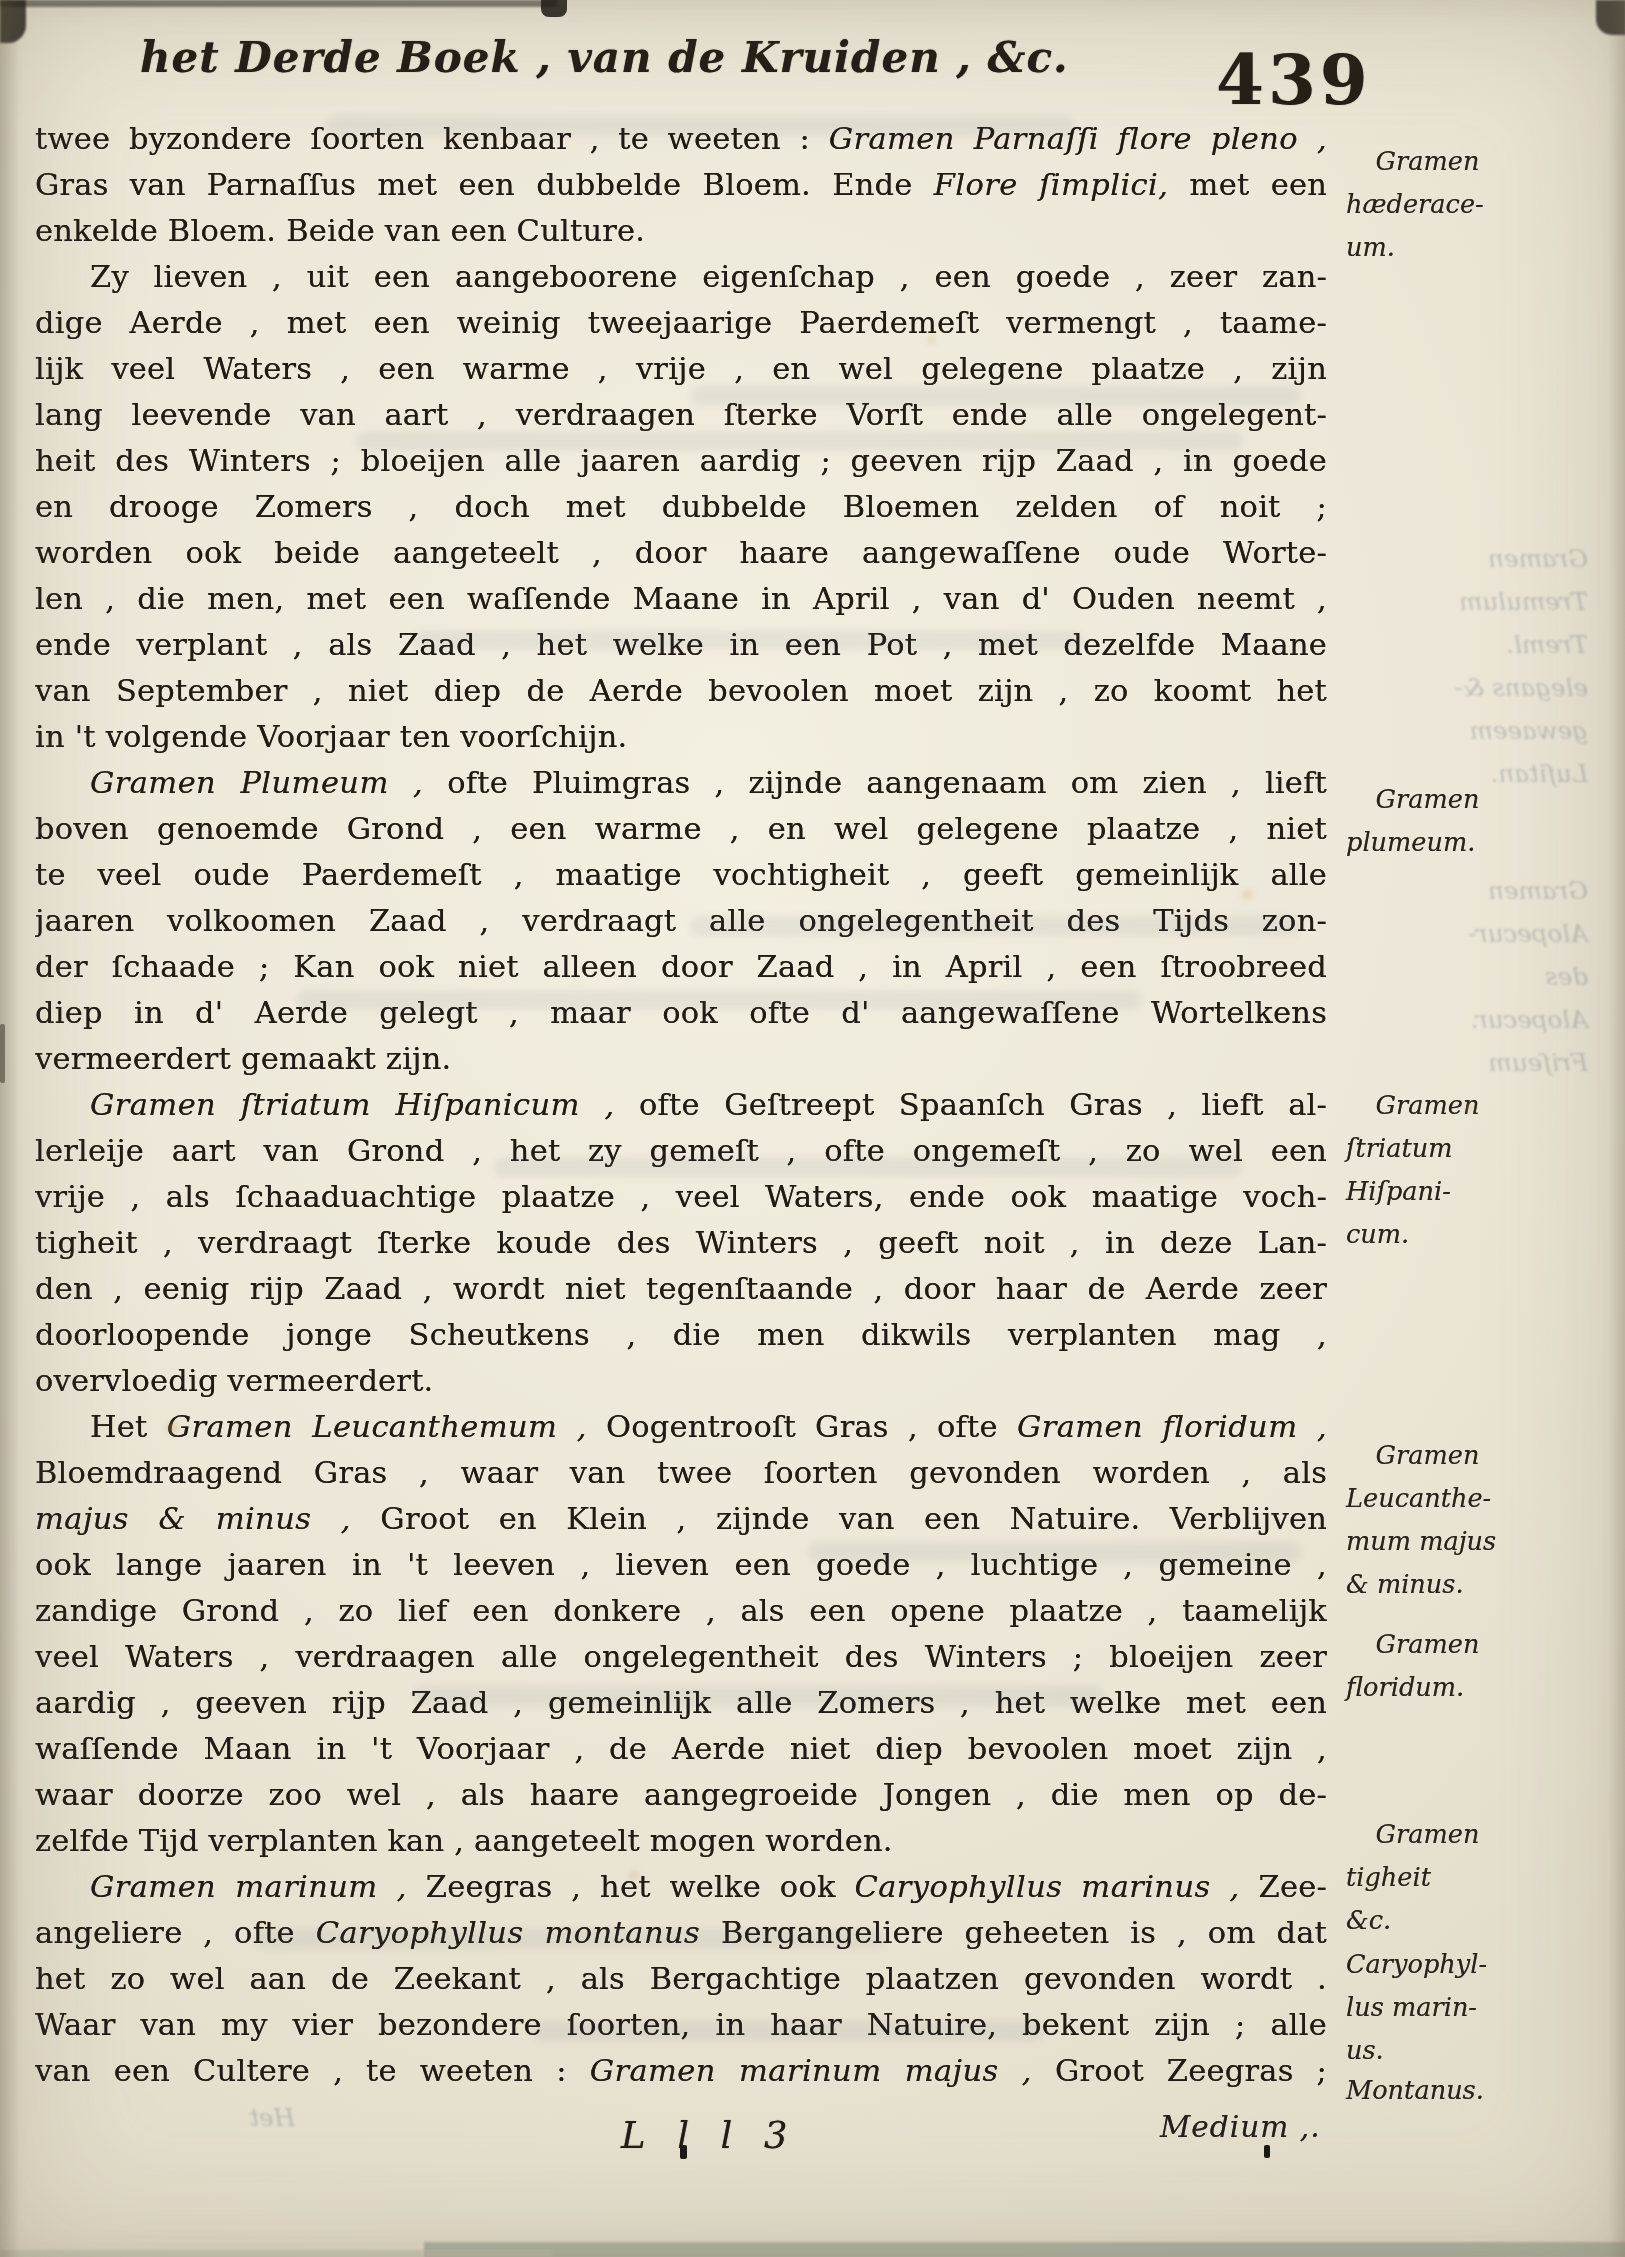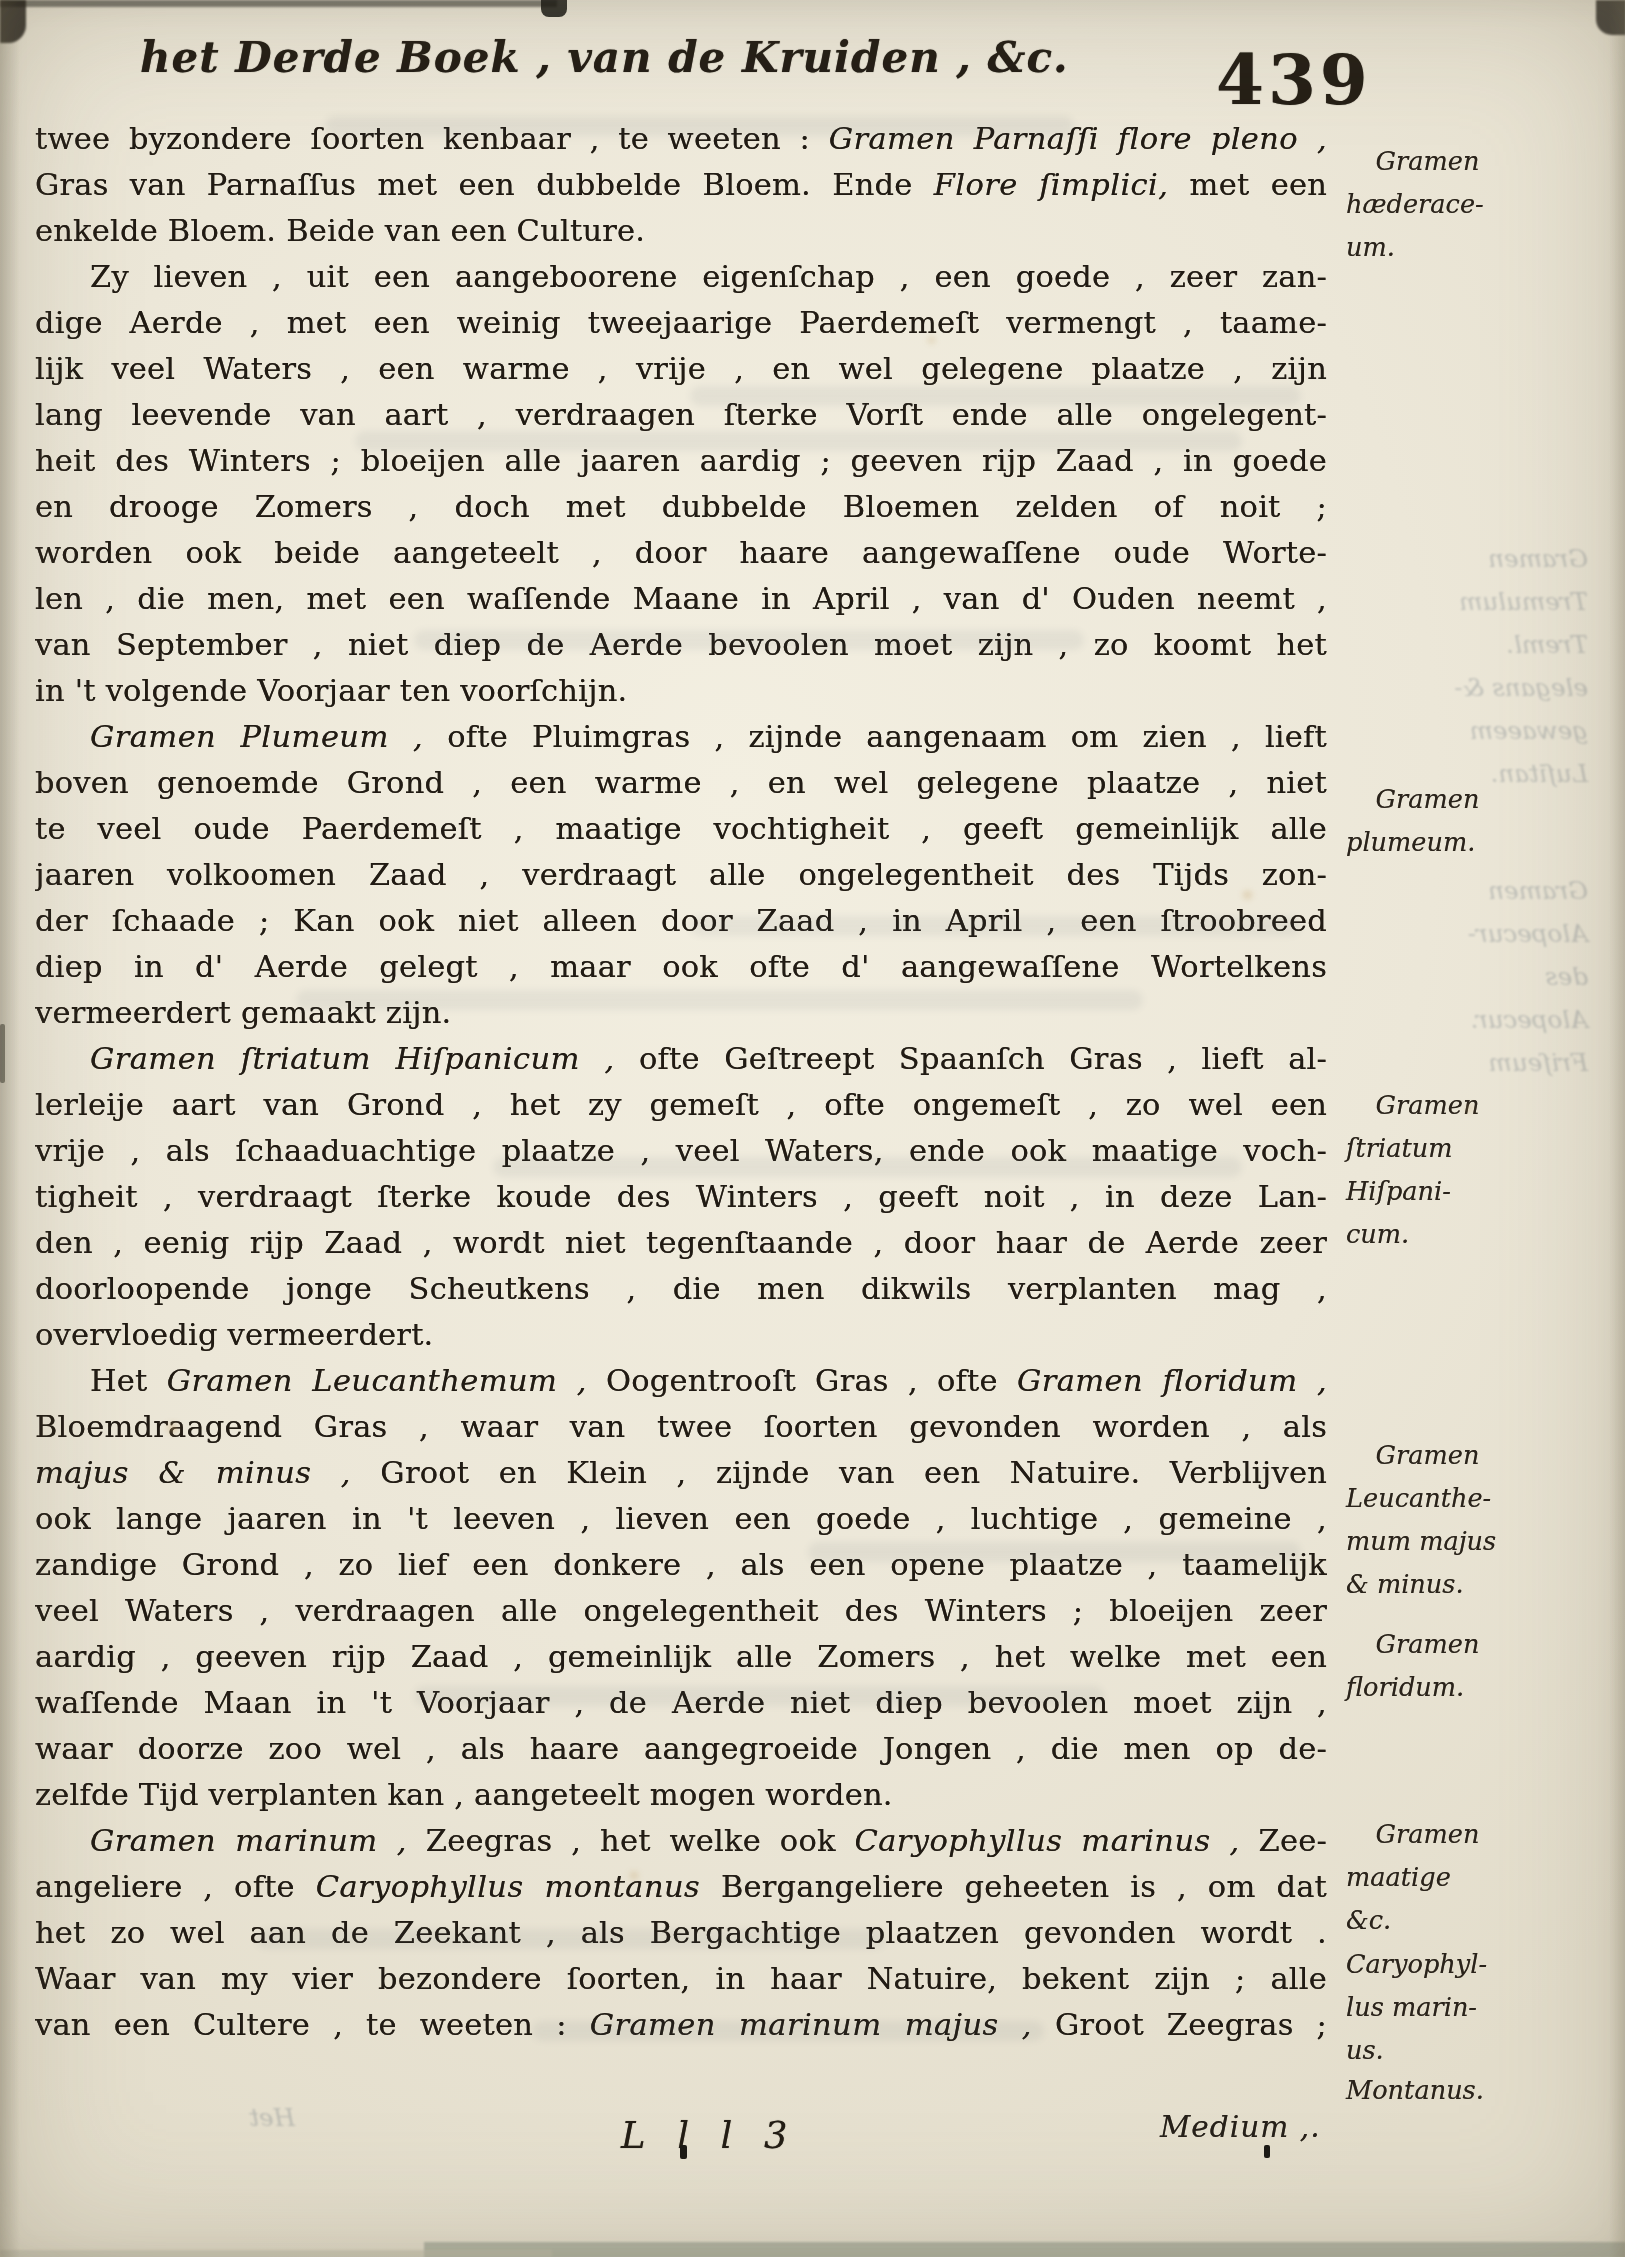--- a/index.html
+++ b/index.html
@@ -92,20 +92,21 @@
       <div class="line"><span>Gras van Parnaſſus met een dubbelde Bloem.  Ende </span><span class="it">Flore ſimplici,</span><span> met een</span></div>
       <div class="line nj"><span>enkelde Bloem.  Beide van een Culture.</span></div>
       <div class="line ind"><span>Zy lieven ,  uit een aangeboorene eigenſchap ,  een goede ,  zeer zan-</span></div>
       <div class="line"><span>dige Aerde ,  met een weinig tweejaarige Paerdemeſt vermengt ,  taame-</span></div>
       <div class="line"><span>lijk veel Waters ,  een warme ,  vrije ,  en wel gelegene plaatze ,  zijn</span></div>
       <div class="line"><span>lang leevende van aart ,  verdraagen ſterke Vorſt ende alle ongelegent-</span></div>
       <div class="line"><span>heit des Winters ;  bloeijen alle jaaren aardig ;  geeven rijp Zaad , in goede</span></div>
       <div class="line"><span>en drooge Zomers ,  doch met dubbelde Bloemen zelden of noit ;</span></div>
       <div class="line"><span>worden ook beide aangeteelt ,  door haare aangewaſſene oude Worte-</span></div>
       <div class="line"><span>len ,  die men, met een waſſende Maane in April ,  van d' Ouden neemt ,</span></div>
+      <div class="line"><span>ende verplant ,  als Zaad ,  het welke in een Pot ,  met dezelfde Maane</span></div>
       <div class="line"><span>van September ,  niet diep de Aerde bevoolen moet zijn ,  zo koomt het</span></div>
       <div class="line nj"><span>in 't volgende Voorjaar ten voorſchijn.</span></div>
       <div class="line ind"><span class="it">Gramen Plumeum ,</span><span> ofte Pluimgras ,  zijnde aangenaam om zien ,  lieft</span></div>
       <div class="line"><span>boven genoemde Grond ,  een warme ,  en wel gelegene plaatze ,  niet</span></div>
       <div class="line"><span>te veel oude Paerdemeſt ,  maatige vochtigheit ,  geeft  gemeinlijk alle</span></div>
       <div class="line"><span>jaaren volkoomen Zaad ,  verdraagt alle ongelegentheit des Tijds zon-</span></div>
       <div class="line"><span>der ſchaade ;  Kan ook niet alleen door Zaad ,  in April ,  een ſtroobreed</span></div>
       <div class="line"><span>diep in d' Aerde gelegt ,  maar ook ofte d' aangewaſſene Wortelkens</span></div>
       <div class="line nj"><span>vermeerdert gemaakt zijn.</span></div>
       <div class="line ind"><span class="it">Gramen ſtriatum Hiſpanicum ,</span><span> ofte Geſtreept Spaanſch Gras ,  lieft al-</span></div>
@@ -153,21 +154,21 @@
         <div class="mline">Leucanthe-</div>
         <div class="mline">mum majus</div>
         <div class="mline">&amp; minus.</div>
       </div>
       <div class="margin-note" style="top: 1623px;">
         <div class="mline ind">Gramen</div>
         <div class="mline">floridum.</div>
       </div>
       <div class="margin-note" style="top: 1813px;">
         <div class="mline ind">Gramen</div>
-        <div class="mline">maatige</div>
+        <div class="mline">tigheit</div>
         <div class="mline">&amp;c.</div>
       </div>
       <div class="margin-note" style="top: 1943px;">
         <div class="mline">Caryophyl-</div>
         <div class="mline">lus marin-</div>
         <div class="mline">us.</div>
       </div>
       <div class="margin-note" style="top: 2069px;">
         <div class="mline">Montanus.</div>
       </div>

